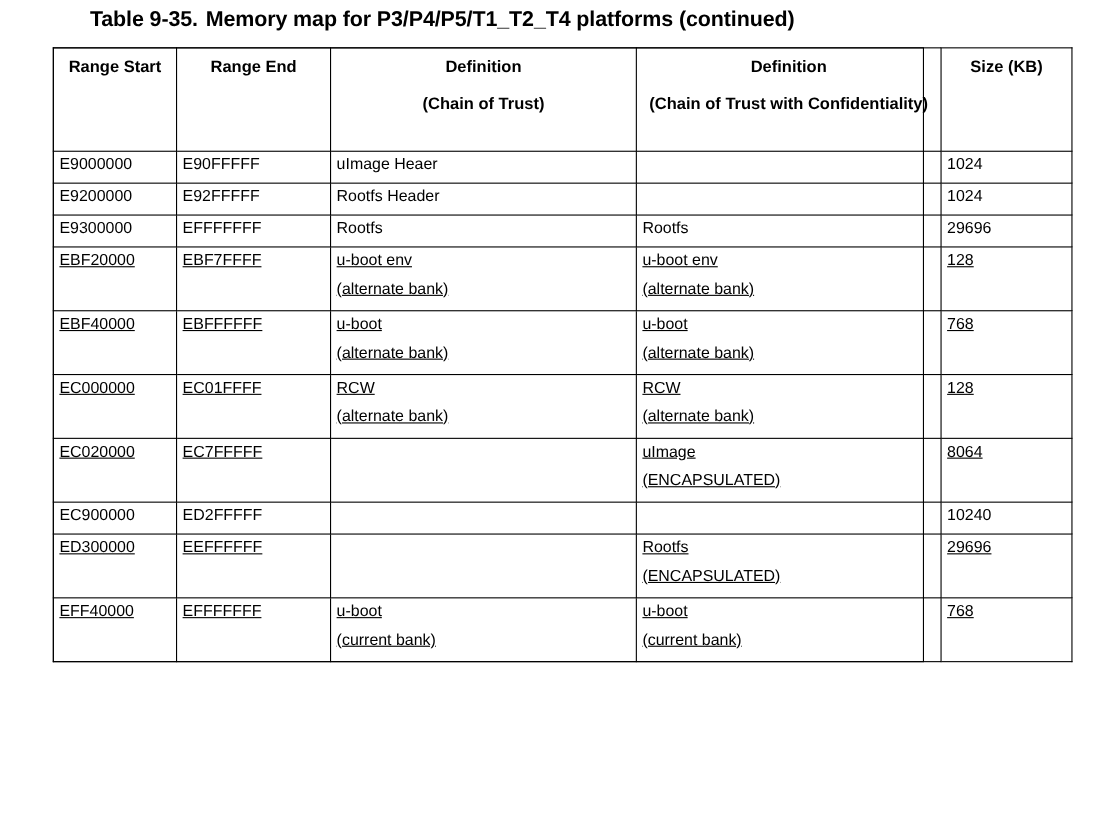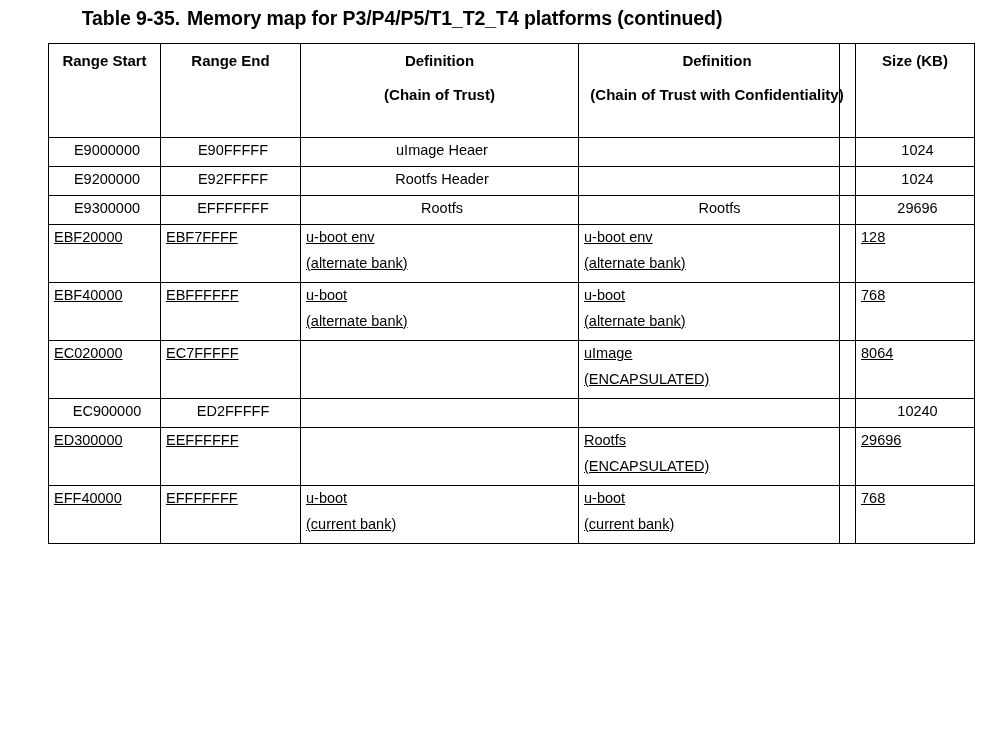--- a/index.html
+++ b/index.html
@@ -85,21 +85,21 @@
     line-height: 19px;
   }
 
   
   table.memmap tbody td {
     padding: 5px 0 4px 5px;
     text-align: left;
     font-size: 14.5px;
     font-weight: normal;
   }
-  table.memmap tbody tr.r-single td { height: 19px; text-align: center; }
+  table.memmap tbody tr.r-single td { height: 19px; }
   table.memmap tbody tr.r-double td { height: 48px; text-decoration: underline; }
 
   .cell-l1 { display: block; }
   .cell-l2 {
     display: block;
     margin-top: 11px;
   }
 
   
   .table-wrap::after {
@@ -237,20 +237,39 @@
             <td>
               <span class="cell-l1">u-boot</span>
               <span class="cell-l2">(alternate bank)</span>
             </td>
             <td>
               <span class="cell-l1">768</span>
             </td>
           </tr>
           <tr class="r-double">
             <td>
+              <span class="cell-l1">EC000000</span>
+            </td>
+            <td>
+              <span class="cell-l1">EC01FFFF</span>
+            </td>
+            <td>
+              <span class="cell-l1">RCW</span>
+              <span class="cell-l2">(alternate bank)</span>
+            </td>
+            <td>
+              <span class="cell-l1">RCW</span>
+              <span class="cell-l2">(alternate bank)</span>
+            </td>
+            <td>
+              <span class="cell-l1">128</span>
+            </td>
+          </tr>
+          <tr class="r-double">
+            <td>
               <span class="cell-l1">EC020000</span>
             </td>
             <td>
               <span class="cell-l1">EC7FFFFF</span>
             </td>
             <td>
               <span class="cell-l1"></span>
               <span class="cell-l2"></span>
             </td>
             <td>

